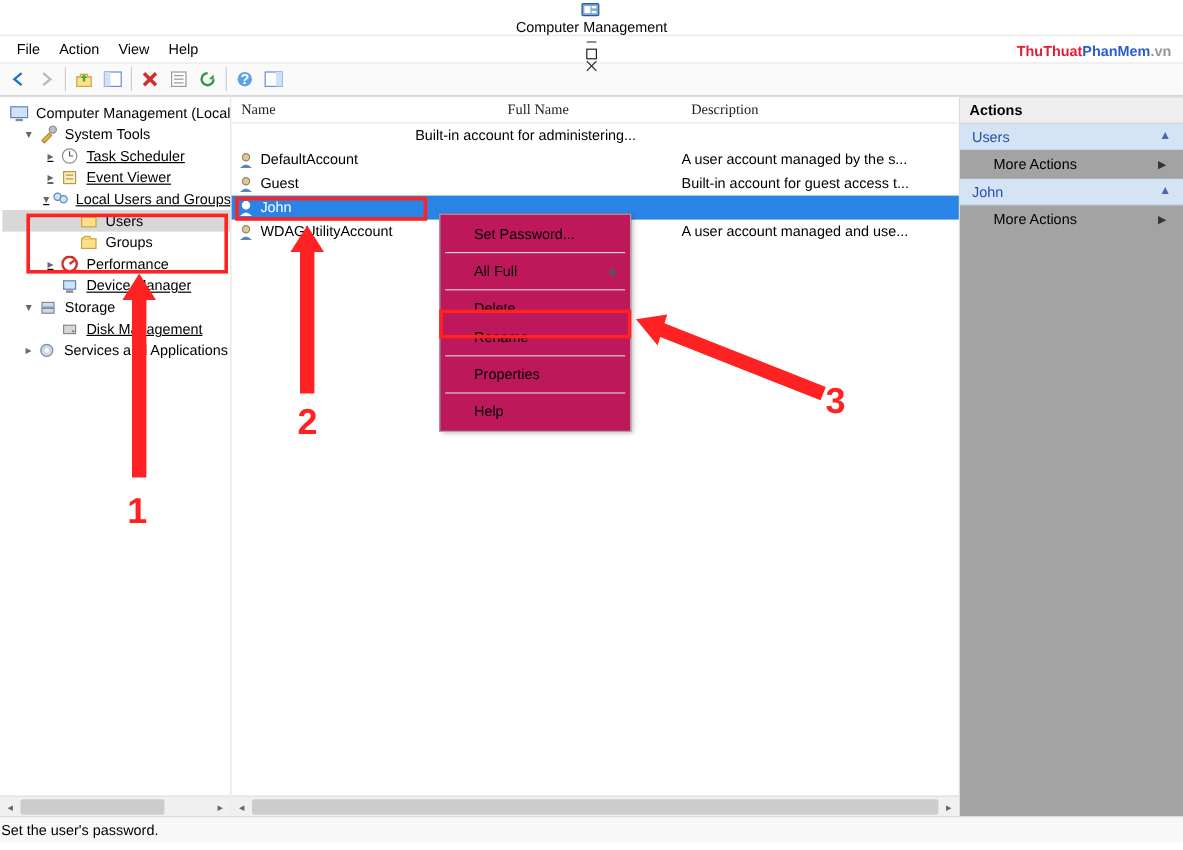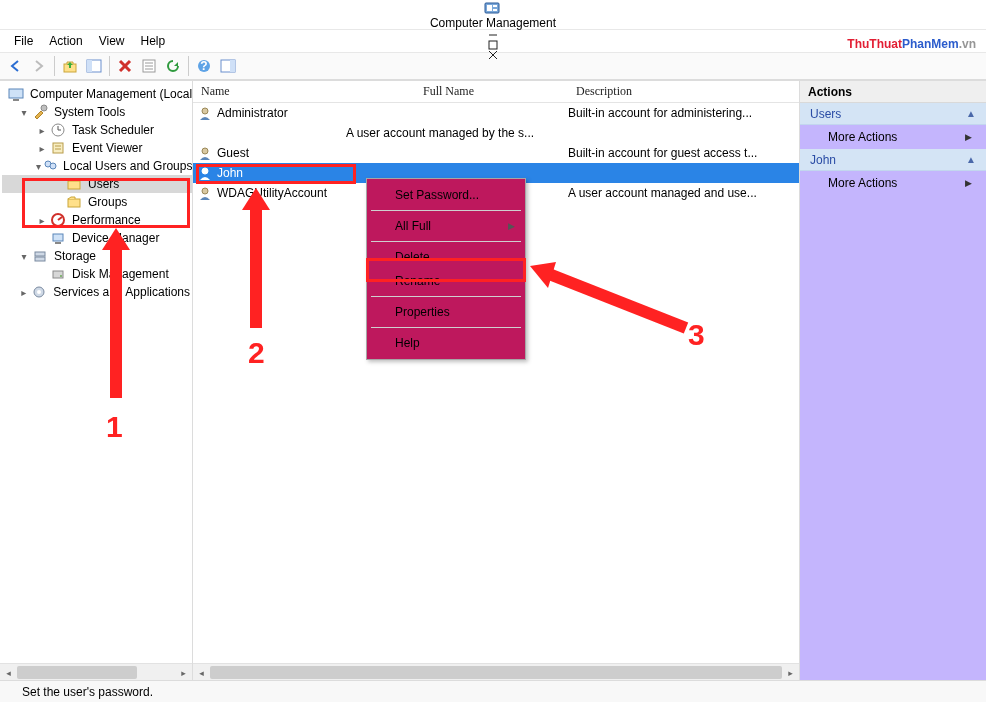--- a/index.html
+++ b/index.html
@@ -24,26 +24,26 @@
 
   
   .toolbar { height:28px; border-top:1px solid #e8e8e8; border-bottom:1px solid #dcdcdc; background:#fafafa; display:flex; align-items:center; padding:0 4px; gap:2px; }
   .tbtn { width:22px; height:22px; display:flex; align-items:center; justify-content:center; border:1px solid transparent; }
   .tsep { width:1px; height:20px; background:#ccc; margin:0 2px; }
 
   
   .client { display:flex; height:600px; border-top:1px solid #dcdcdc; }
   .pane-left { width:193px; border-right:1px solid #dcdcdc; overflow:hidden; position:relative; background:#fff; }
   .pane-mid  { flex:1; border-right:1px solid #dcdcdc; position:relative; background:#fff; }
-  .pane-right{ width:186px; background:#c4b5fd; }
+  .pane-right{ width:186px; background:#a3a3a3; }
 
   
   .tree { padding:4px 0 0 2px; white-space:nowrap; }
   .tree-row { display:flex; align-items:center; height:18px; padding-left:2px; }
-  .tw0 { padding-left:4px; } .tw1 { padding-left:16px; } .tw2 { padding-left:34px; } .tw3 { padding-left:50px; }
+  .tw0 { padding-left:4px; } .tw1 { padding-left:16px; } .tw2 { padding-left:34px;text-decoration:underline; } .tw3 { padding-left:50px; }
   .twist { width:12px; text-align:center; color:#666; font-size:10px; }
   .twist.open::before { content:"▾"; }
   .twist.closed::before { content:"▸"; }
   .twist.none::before { content:""; }
   .ticon { width:16px; height:16px; margin:0 4px 0 2px; display:flex; align-items:center; justify-content:center; }
   .tree-row.sel { background:#d8d8d8; }
   .tree-row .lbl { padding:0 2px; }
 
   
   .list-head { height:22px; display:flex; align-items:center; border-bottom:1px solid #e4e4e4; background:#fff; }
@@ -65,21 +65,21 @@
   .ctx .mi.bold { font-weight:400; }
 
   
   .act-head { height:22px; background:#efefef; border-bottom:1px solid #d9d9d9; display:flex; align-items:center; padding-left:8px; font-weight:700; }
   .act-grp { height:22px; background:#d4e4f5; border-bottom:1px solid #c2d6ee; display:flex; align-items:center; justify-content:space-between; padding:0 10px; color:#2a4ca5; }
   .act-item { height:24px; display:flex; align-items:center; justify-content:space-between; padding:0 14px 0 28px; }
   .caret-up { font-size:10px; color:#4a68a9; }
   .caret-right { font-size:9px; color:#333; }
 
   
-  .status { height:22px; border-top:1px solid #dcdcdc; display:flex; align-items:center; padding-left:22px; background:#f8f8f8; }
+  .status { height:22px; border-top:1px solid #dcdcdc; display:flex; align-items:center; padding-left:1px; background:#f8f8f8; }
 
   
   .hscroll { position:absolute; left:0; right:0; bottom:0; height:17px; background:#f0f0f0; border-top:1px solid #e2e2e2; display:flex; }
   .hscroll .btn { width:17px; height:17px; display:flex; align-items:center; justify-content:center; color:#666; font-size:9px; }
   .hscroll .track { flex:1; position:relative; }
   .hscroll .thumb { position:absolute; top:2px; height:13px; background:#cdcdcd; border-radius:2px; }
 
   
   .anno { position:absolute; z-index:10; pointer-events:none; }
   .rbox { border:3px solid #f22; position:absolute; }
@@ -329,33 +329,33 @@
   </div>
 
   <div class="pane-mid">
     <div class="list-head">
       <div class="lh name">Name</div>
       <div class="lh full">Full Name</div>
       <div class="lh desc">Description</div>
     </div>
     <div class="list-body">
       <div class="lrow">
+        <div class="c-full"></div>
+        <div class="c-desc">Built-in account for administering...</div>
+      </div>
+      <div class="lrow">
         <div class="c-name">
             <span class="uicon">
               <svg width="14" height="14">
                 <circle cx="7" cy="5" r="3" fill="#d9c9a2" stroke="#9a8757"></circle>
                 <path d="M2 14 q5 -6 10 0" fill="#5b86b9"></path>
               </svg>
             </span>
-            <span>Administrator</span>
+            <span>DefaultAccount</span>
           </div>
-        <div class="c-full"></div>
-        <div class="c-desc">Built-in account for administering...</div>
-      </div>
-      <div class="lrow">
         <div class="c-full"></div>
         <div class="c-desc">A user account managed by the s...</div>
       </div>
       <div class="lrow">
         <div class="c-name">
             <span class="uicon">
               <svg width="14" height="14">
                 <circle cx="7" cy="5" r="3" fill="#d9c9a2" stroke="#9a8757"></circle>
                 <path d="M2 14 q5 -6 10 0" fill="#5b86b9"></path>
               </svg>

